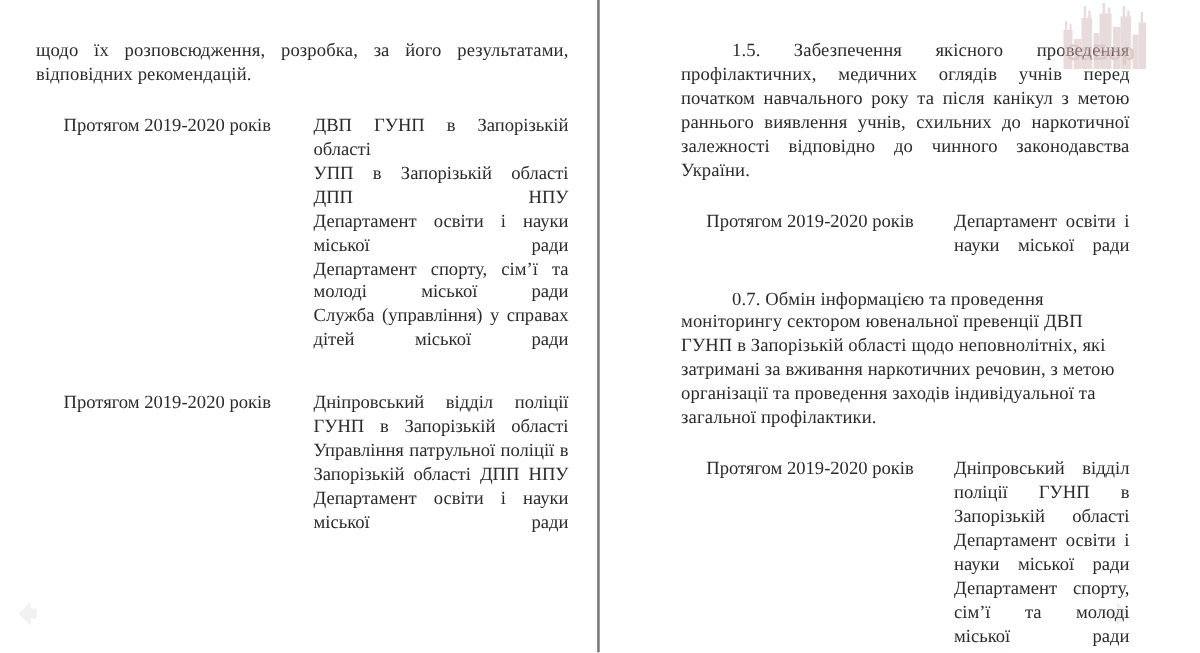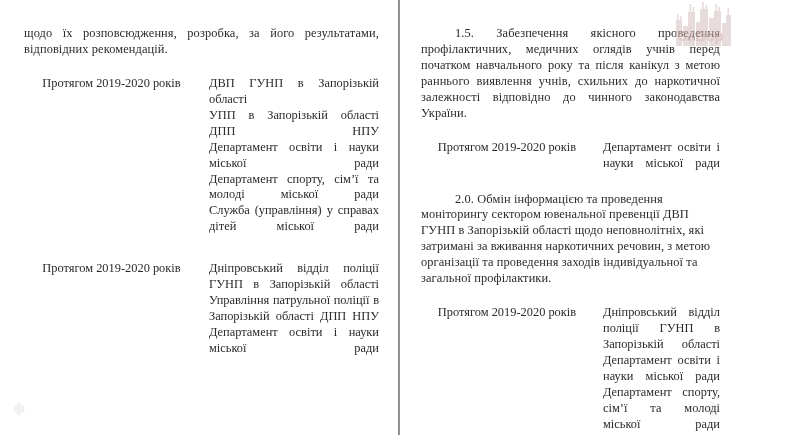--- a/index.html
+++ b/index.html
@@ -14,20 +14,21 @@
     font-family: "Liberation Serif", "DejaVu Serif", serif;
     color: #2b2b2b;
     position: relative;
   }
 
   #viewer {
     position: absolute;
     inset: 0;
     display: flex;
     background: #ffffff;
+    gap: 33px;
   }
 
   .page {
     position: relative;
     height: 435px;
     box-sizing: border-box;
     background: #ffffff;
     overflow: hidden;
   }
   .page-left  { width: 399px; padding: 26px 20px 0 24px; }
@@ -175,21 +176,21 @@
 
     <div class="resp-block resp-right">
       <div class="resp-term">Протягом 2019-2020 років</div>
       <div class="resp-orgs">
         <div class="org stretch">Департамент освіти і науки міської ради</div>
       </div>
     </div>
 
     <div class="spacer-lg"></div>
 
-    <p class="para ragged indent">2.0. Обмін інформацією та проведення моніторингу сектором ювенальної превенції ДВП ГУНП в Запорізькій області щодо неповнолітніх, які затримані за вживання наркотичних речовин, з метою організації та проведення заходів індивідуальної та загальної профілактики.</p>
+    <p class="para ragged indent">0.7. Обмін інформацією та проведення моніторингу сектором ювенальної превенції ДВП ГУНП в Запорізькій області щодо неповнолітніх, які затримані за вживання наркотичних речовин, з метою організації та проведення заходів індивідуальної та загальної профілактики.</p>
 
     <div class="spacer-sm"></div>
 
     <div class="resp-block resp-right">
       <div class="resp-term">Протягом 2019-2020 років</div>
       <div class="resp-orgs">
         <div class="org stretch">Дніпровський відділ поліції ГУНП в Запорізькій області</div>
         <div class="org stretch">Департамент освіти і науки міської ради</div>
         <div class="org stretch">Департамент спорту, сім’ї та молоді міської ради</div>
         <div class="org stretch">Служба (управління) у справах дітей міської ради</div>

